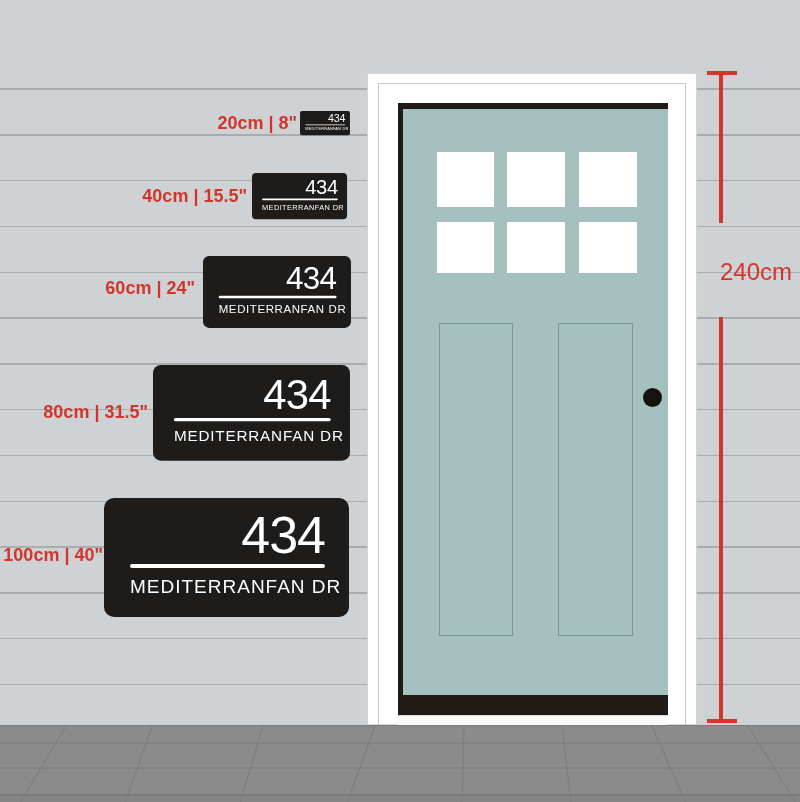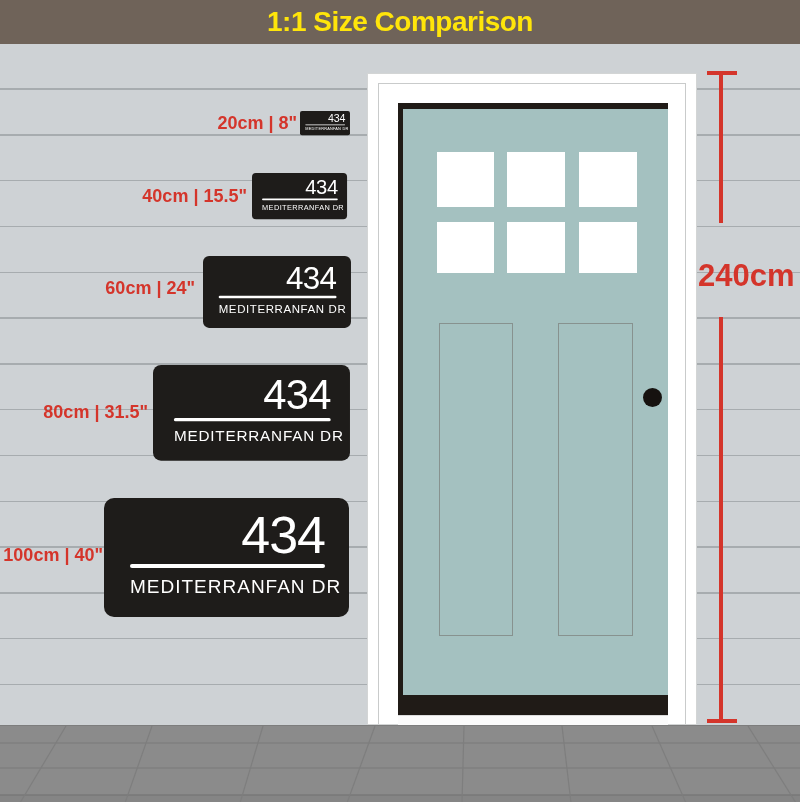--- a/index.html
+++ b/index.html
@@ -75,22 +75,22 @@
     position:absolute;left:398px;top:715px;width:270px;height:10px;
     background:#fbfbfb;border-top:1px solid #dcdcdc;box-sizing:border-box;
   }
   
   .measure{position:absolute;background:var(--accent-red);}
   .m-cap-top{left:707px;top:71px;width:30px;height:4px;}
   .m-seg-upper{left:719px;top:73px;width:4px;height:150px;}
   .m-seg-lower{left:719px;top:317px;width:4px;height:404px;}
   .m-cap-bottom{left:707px;top:719px;width:30px;height:4px;}
   .measure-label{
-    position:absolute;left:698px;top:258px;width:94px;text-align:left;
-    color:var(--accent-red);font-size:31px;font-weight:700;background:transparent;
+    position:absolute;left:698px;top:258px;width:94px;text-align:right;
+    color:var(--accent-red);font-size:24px;font-weight:400;background:transparent;
   }
   
   .sign{
     position:absolute;width:245px;height:119px;box-sizing:border-box;
     background:var(--sign-black);border-radius:10px;
     transform:scale(var(--s,1));transform-origin:top left;
     padding:14px 24px 12px 26px;display:flex;flex-direction:column;
     color:#ffffff;
   }
   .sign-number{
@@ -104,23 +104,20 @@
   .size-label{
     position:absolute;height:22px;line-height:22px;text-align:right;
     color:var(--accent-red);font-size:18px;font-weight:700;white-space:nowrap;
   }
 </style>
 </head>
 <body>
 
 <div id="stage">
 
-  <div class="header">
-    <div class="title">1:1 Size Comparison</div>
-  </div>
 
   <div class="wall"></div>
 
   <div class="floor">
     <svg width="800" height="77" viewBox="0 0 800 77">
       <rect x="0" y="69" width="800" height="8" fill="#858585"></rect>
       <line x1="0" y1="17" x2="800" y2="17" stroke="#7b7b7b" stroke-width="1.2"></line>
       <line x1="0" y1="42" x2="800" y2="42" stroke="#7b7b7b" stroke-width="1.2"></line>
       <line x1="0" y1="69" x2="800" y2="69" stroke="#787878" stroke-width="1.4"></line>
       <line x1="66" y1="0" x2="20" y2="77" stroke="#7e7e7e" stroke-width="1.2"></line>

